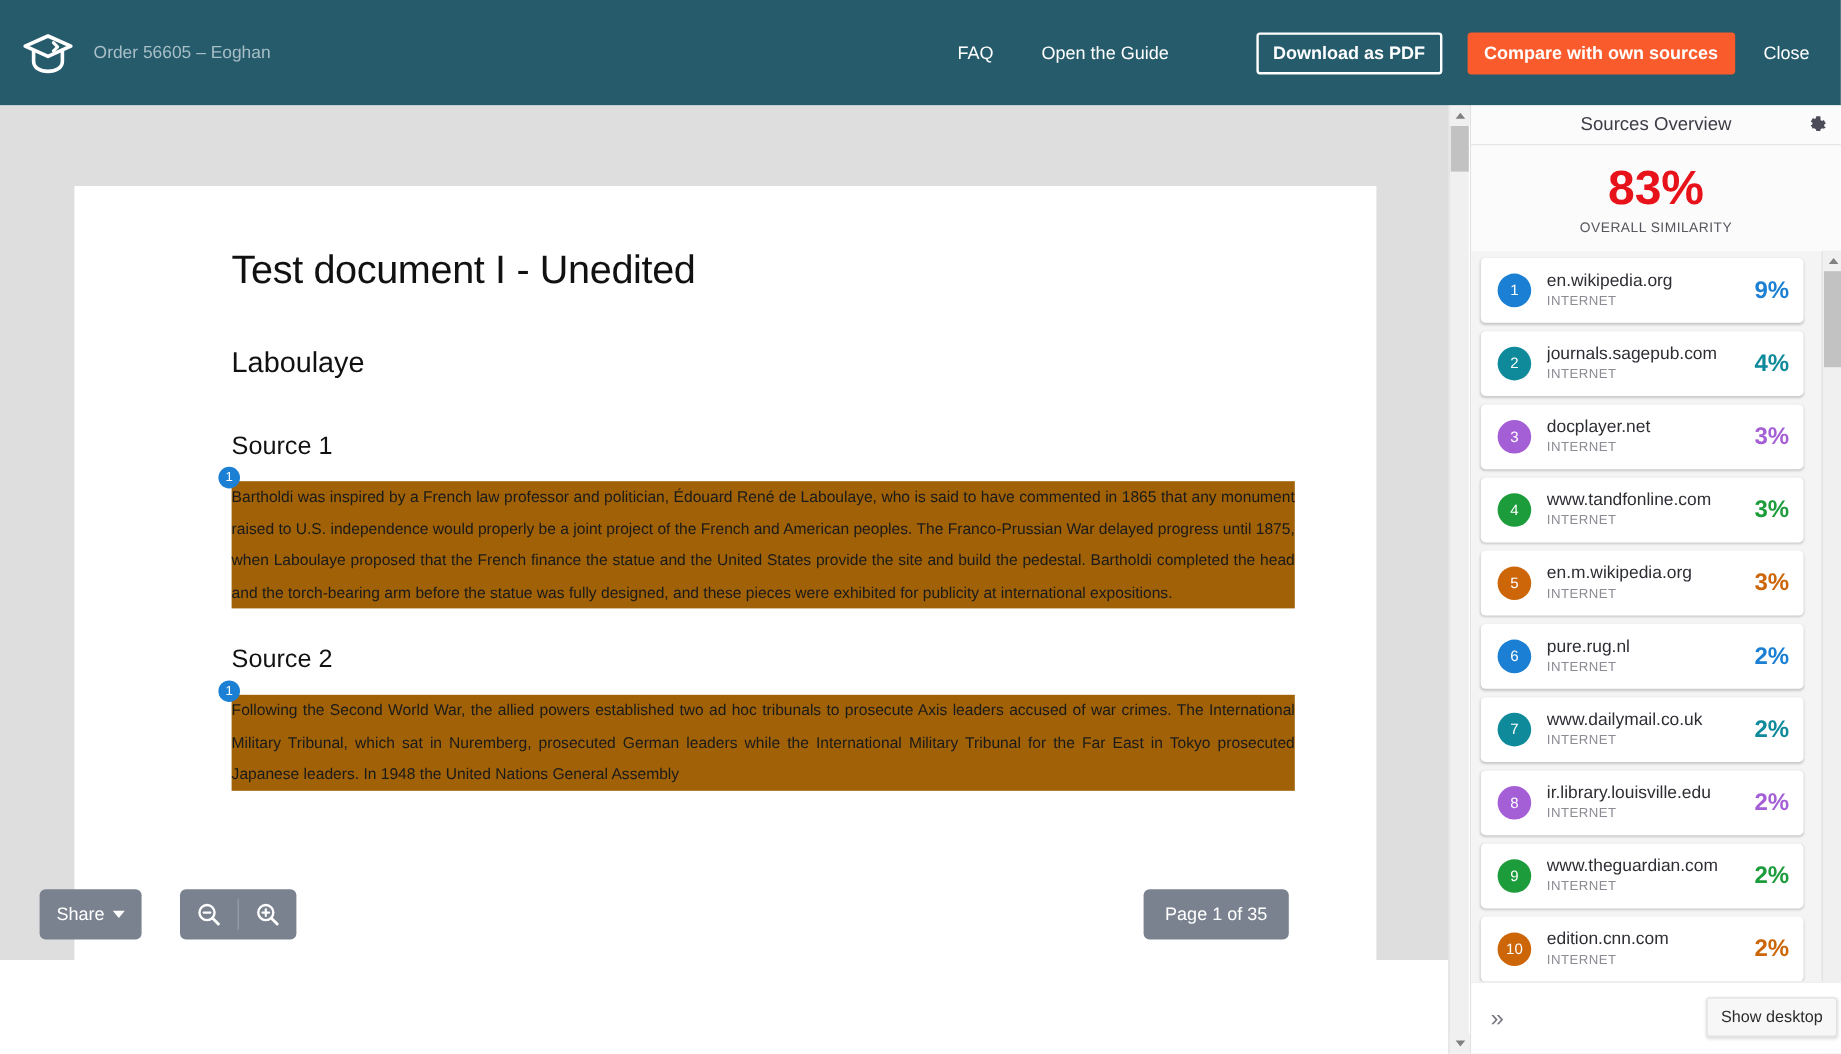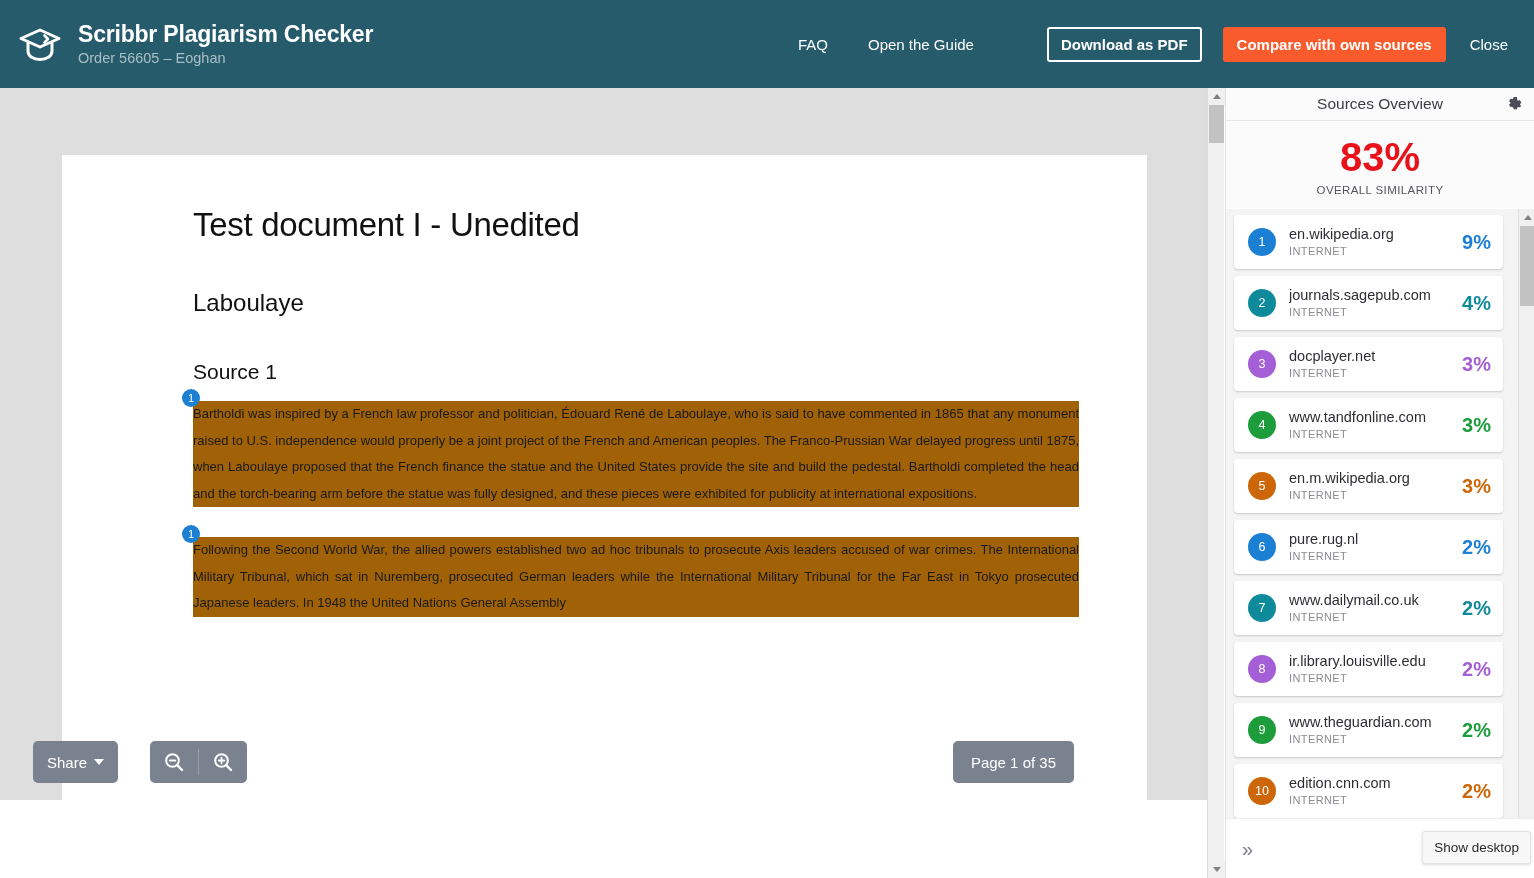--- a/index.html
+++ b/index.html
@@ -254,21 +254,20 @@
 <div class="header">
   <div class="brand">
     <span class="logo-wrap">
       <svg width="46" height="46" viewBox="0 0 46 46">
         <path d="M23 9 L42 17.5 L23 26 L4 17.5 Z" fill="none" stroke="#ffffff" stroke-width="3" stroke-linejoin="round"></path>
         <path d="M11 21.5 L11 30 C11 35.5 16.5 38.5 23 38.5 C29.5 38.5 35 35.5 35 30 L35 21.5" fill="none" stroke="#ffffff" stroke-width="3" stroke-linecap="round" stroke-linejoin="round"></path>
         <path d="M27.5 14.5 L31 18 L27.5 21.5" fill="none" stroke="#ffffff" stroke-width="2.6" stroke-linecap="round" stroke-linejoin="round"></path>
       </svg>
     </span>
     <div class="brand-text">
-      <div class="brand-title">Scribbr Plagiarism Checker</div>
       <div class="brand-sub">Order 56605 – Eoghan</div>
     </div>
   </div>
 
   <div class="header-nav">
     <a class="hdr-link faq">FAQ</a>
     <a class="hdr-link guide">Open the Guide</a>
     <button class="btn-outline">Download as PDF</button>
     <button class="btn-orange">Compare with own sources</button>
     <a class="hdr-link">Close</a>
@@ -282,20 +281,21 @@
       <div class="doc-inner">
         <div class="doc-title">Test document I - Unedited</div>
         <div class="doc-h2">Laboulaye</div>
 
         <div class="doc-h3">Source 1</div>
         <div class="para-block">
           <span class="marker">1</span>
           <span class="hl-text">Bartholdi was inspired by a French law professor and politician, Édouard René de Laboulaye, who is said to have commented in 1865 that any monument raised to U.S. independence would properly be a joint project of the French and American peoples. The Franco-Prussian War delayed progress until 1875, when Laboulaye proposed that the French finance the statue and the United States provide the site and build the pedestal. Bartholdi completed the head and the torch-bearing arm before the statue was fully designed, and these pieces were exhibited for publicity at international expositions.</span>
         </div>
 
+        <div class="doc-h3">Source 2</div>
         <div class="para-block">
           <span class="marker">1</span>
           <span class="hl-text">Following the Second World War, the allied powers established two ad hoc tribunals to prosecute Axis leaders accused of war crimes. The International Military Tribunal, which sat in Nuremberg, prosecuted German leaders while the International Military Tribunal for the Far East in Tokyo prosecuted Japanese leaders. In 1948 the United Nations General Assembly</span>
         </div>
       </div>
     </div>
 
     <div class="bottom-controls">
       <div class="share-btn">
         <span>Share</span>

